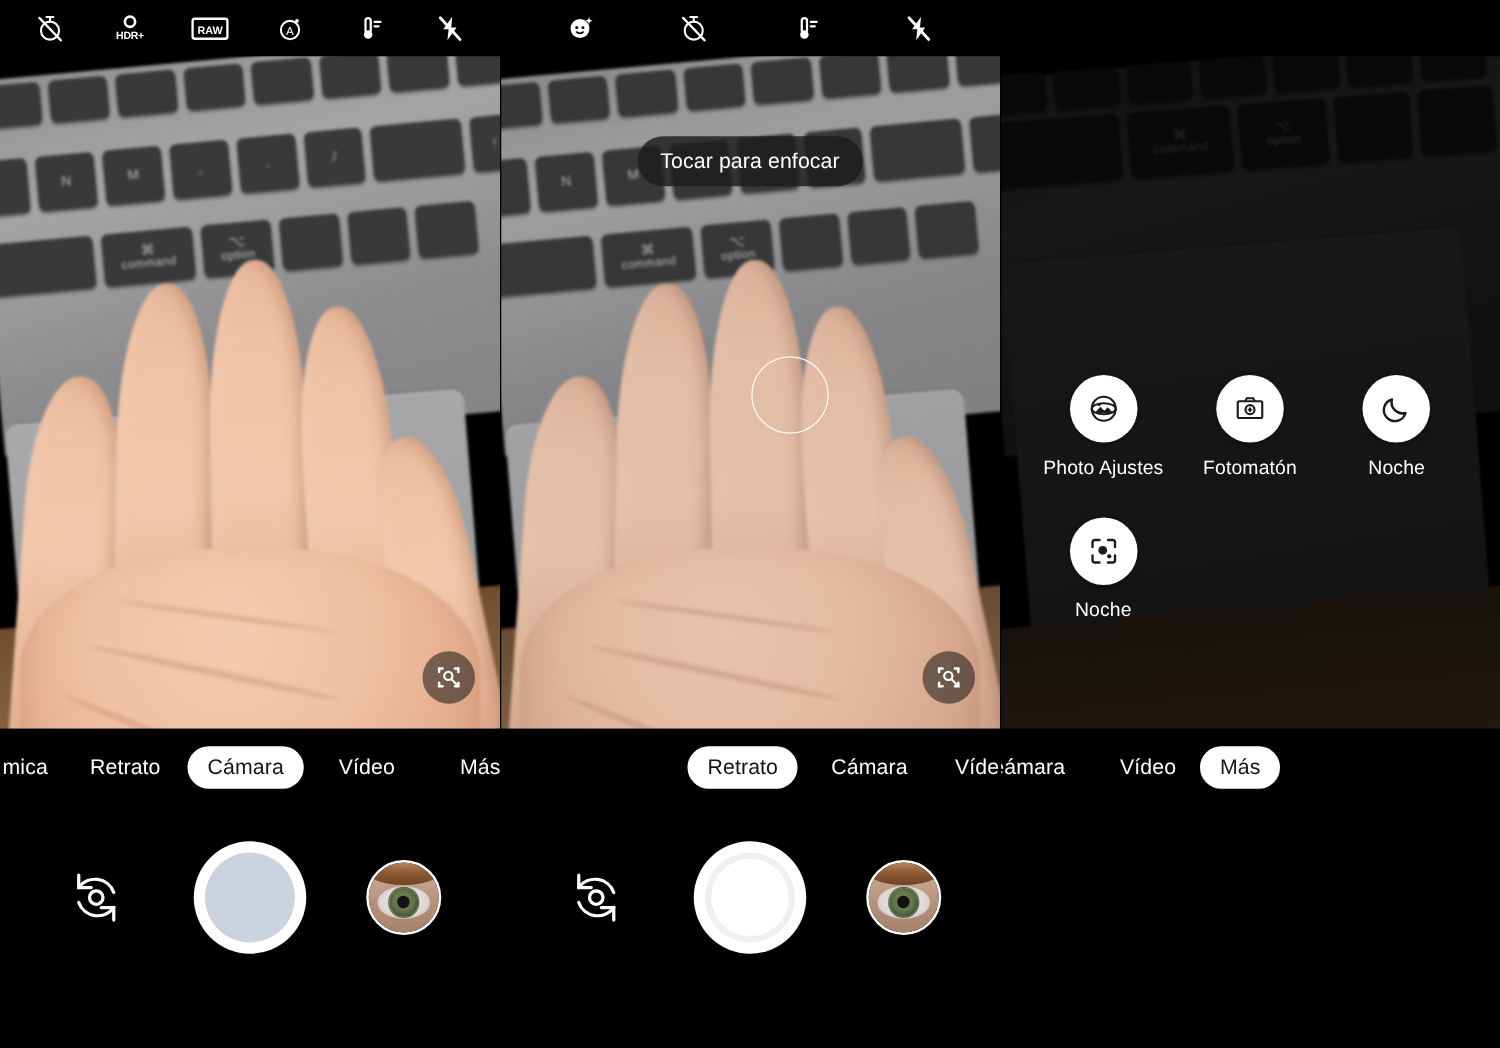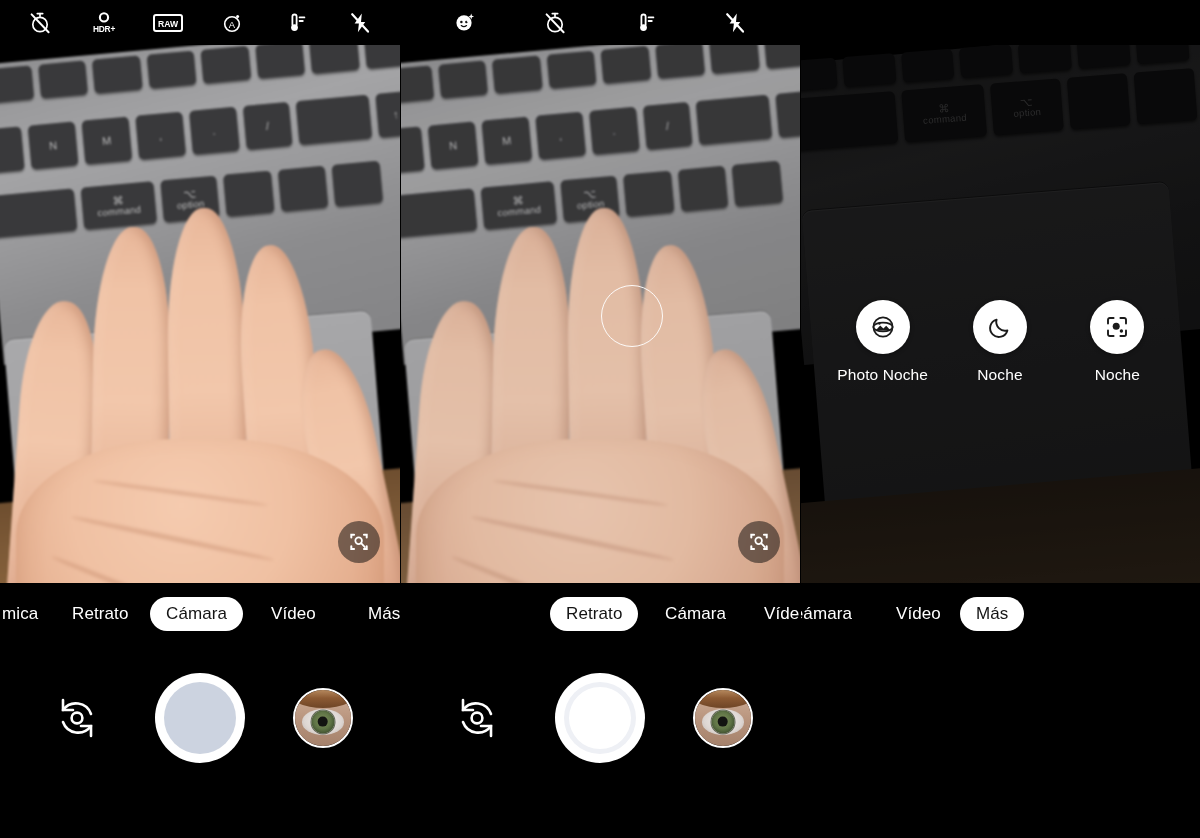--- a/index.html
+++ b/index.html
@@ -455,20 +455,21 @@
           <div class="finger" style="left:42%; width:20%; height:88%; transform:rotate(-1deg);"></div>
           <div class="finger" style="left:62%; width:19%; height:80%; transform:rotate(-4deg);"></div>
           <div class="finger" style="left:80%; width:18%; height:58%; transform:rotate(-12deg);"></div>
           <div class="palm"></div>
           <div class="crease" style="left:16%;bottom:16%;width:54%;height:5px;transform:rotate(12deg);"></div>
           <div class="crease" style="left:22%;bottom:26%;width:46%;height:4px;transform:rotate(8deg);"></div>
           <div class="crease" style="left:10%;bottom:6%; width:40%;height:5px;transform:rotate(22deg);"></div>
         </div>
       </div>
 
+      <div class="focus-hint">Tocar para enfocar</div>
       <div class="focus-ring"></div>
 
       <div class="lens-btn">
         <svg width="22" height="22" viewBox="0 0 24 24" fill="none" stroke="#fff" stroke-width="1.9" stroke-linecap="round">
           <circle cx="11.6" cy="10.6" r="3.6"></circle>
             <path d="M14.3 13.3 18.4 17.6"></path>
           <path d="M3.6 7.2V4.2h3M20.4 7.2V4.2h-3M3.6 16.6v3h3M20.4 16.6v3h-3" stroke-width="2.2"></path>
         </svg>
       </div>
     </div>
@@ -544,24 +545,35 @@
       <div class="more-grid">
         <div class="more-item">
           <div class="more-circle">
             <svg width="26" height="26" viewBox="0 0 26 26" fill="none" stroke="#1b1b1b" stroke-width="1.7">
               <circle cx="13" cy="13" r="9.6"></circle>
               <ellipse cx="13" cy="13" rx="9.6" ry="4.4"></ellipse>
               <path d="M5.6 16.6 L10.2 11.4 L13.4 14.6 L16.2 11.8 L20.6 16.4" fill="#1b1b1b" stroke="none"></path>
               <circle cx="9.4" cy="9.6" r="1.2" fill="#1b1b1b" stroke="none"></circle>
             </svg>
           </div>
-          <span class="more-label">Photo Noche</span>
-        </div>
-
-
+          <span class="more-label">Photo Ajustes</span>
+        </div>
+
+
+        <div class="more-item">
+          <div class="more-circle">
+            <svg width="26" height="26" viewBox="0 0 26 26" fill="none" stroke="#1b1b1b" stroke-width="1.7">
+              <rect x="3.2" y="7" width="19.6" height="13.4" rx="1.3"></rect>
+              <path d="M9.2 7 L10.4 4.6 L15.6 4.6 L16.8 7"></path>
+              <circle cx="13" cy="13.7" r="3.6"></circle>
+              <path d="M13 11.9v3.6M11.2 13.7h3.6" stroke-width="1.5"></path>
+            </svg>
+          </div>
+          <span class="more-label">Fotomatón</span>
+        </div>
 
         <div class="more-item">
           <div class="more-circle">
             <svg width="26" height="26" viewBox="0 0 26 26" fill="none" stroke="#1b1b1b" stroke-width="1.9" stroke-linecap="round" stroke-linejoin="round">
               <path d="M20.4 16.4A8.8 8.8 0 0 1 9.6 5.6a8.8 8.8 0 1 0 10.8 10.8z"></path>
             </svg>
           </div>
           <span class="more-label">Noche</span>
         </div>
 

